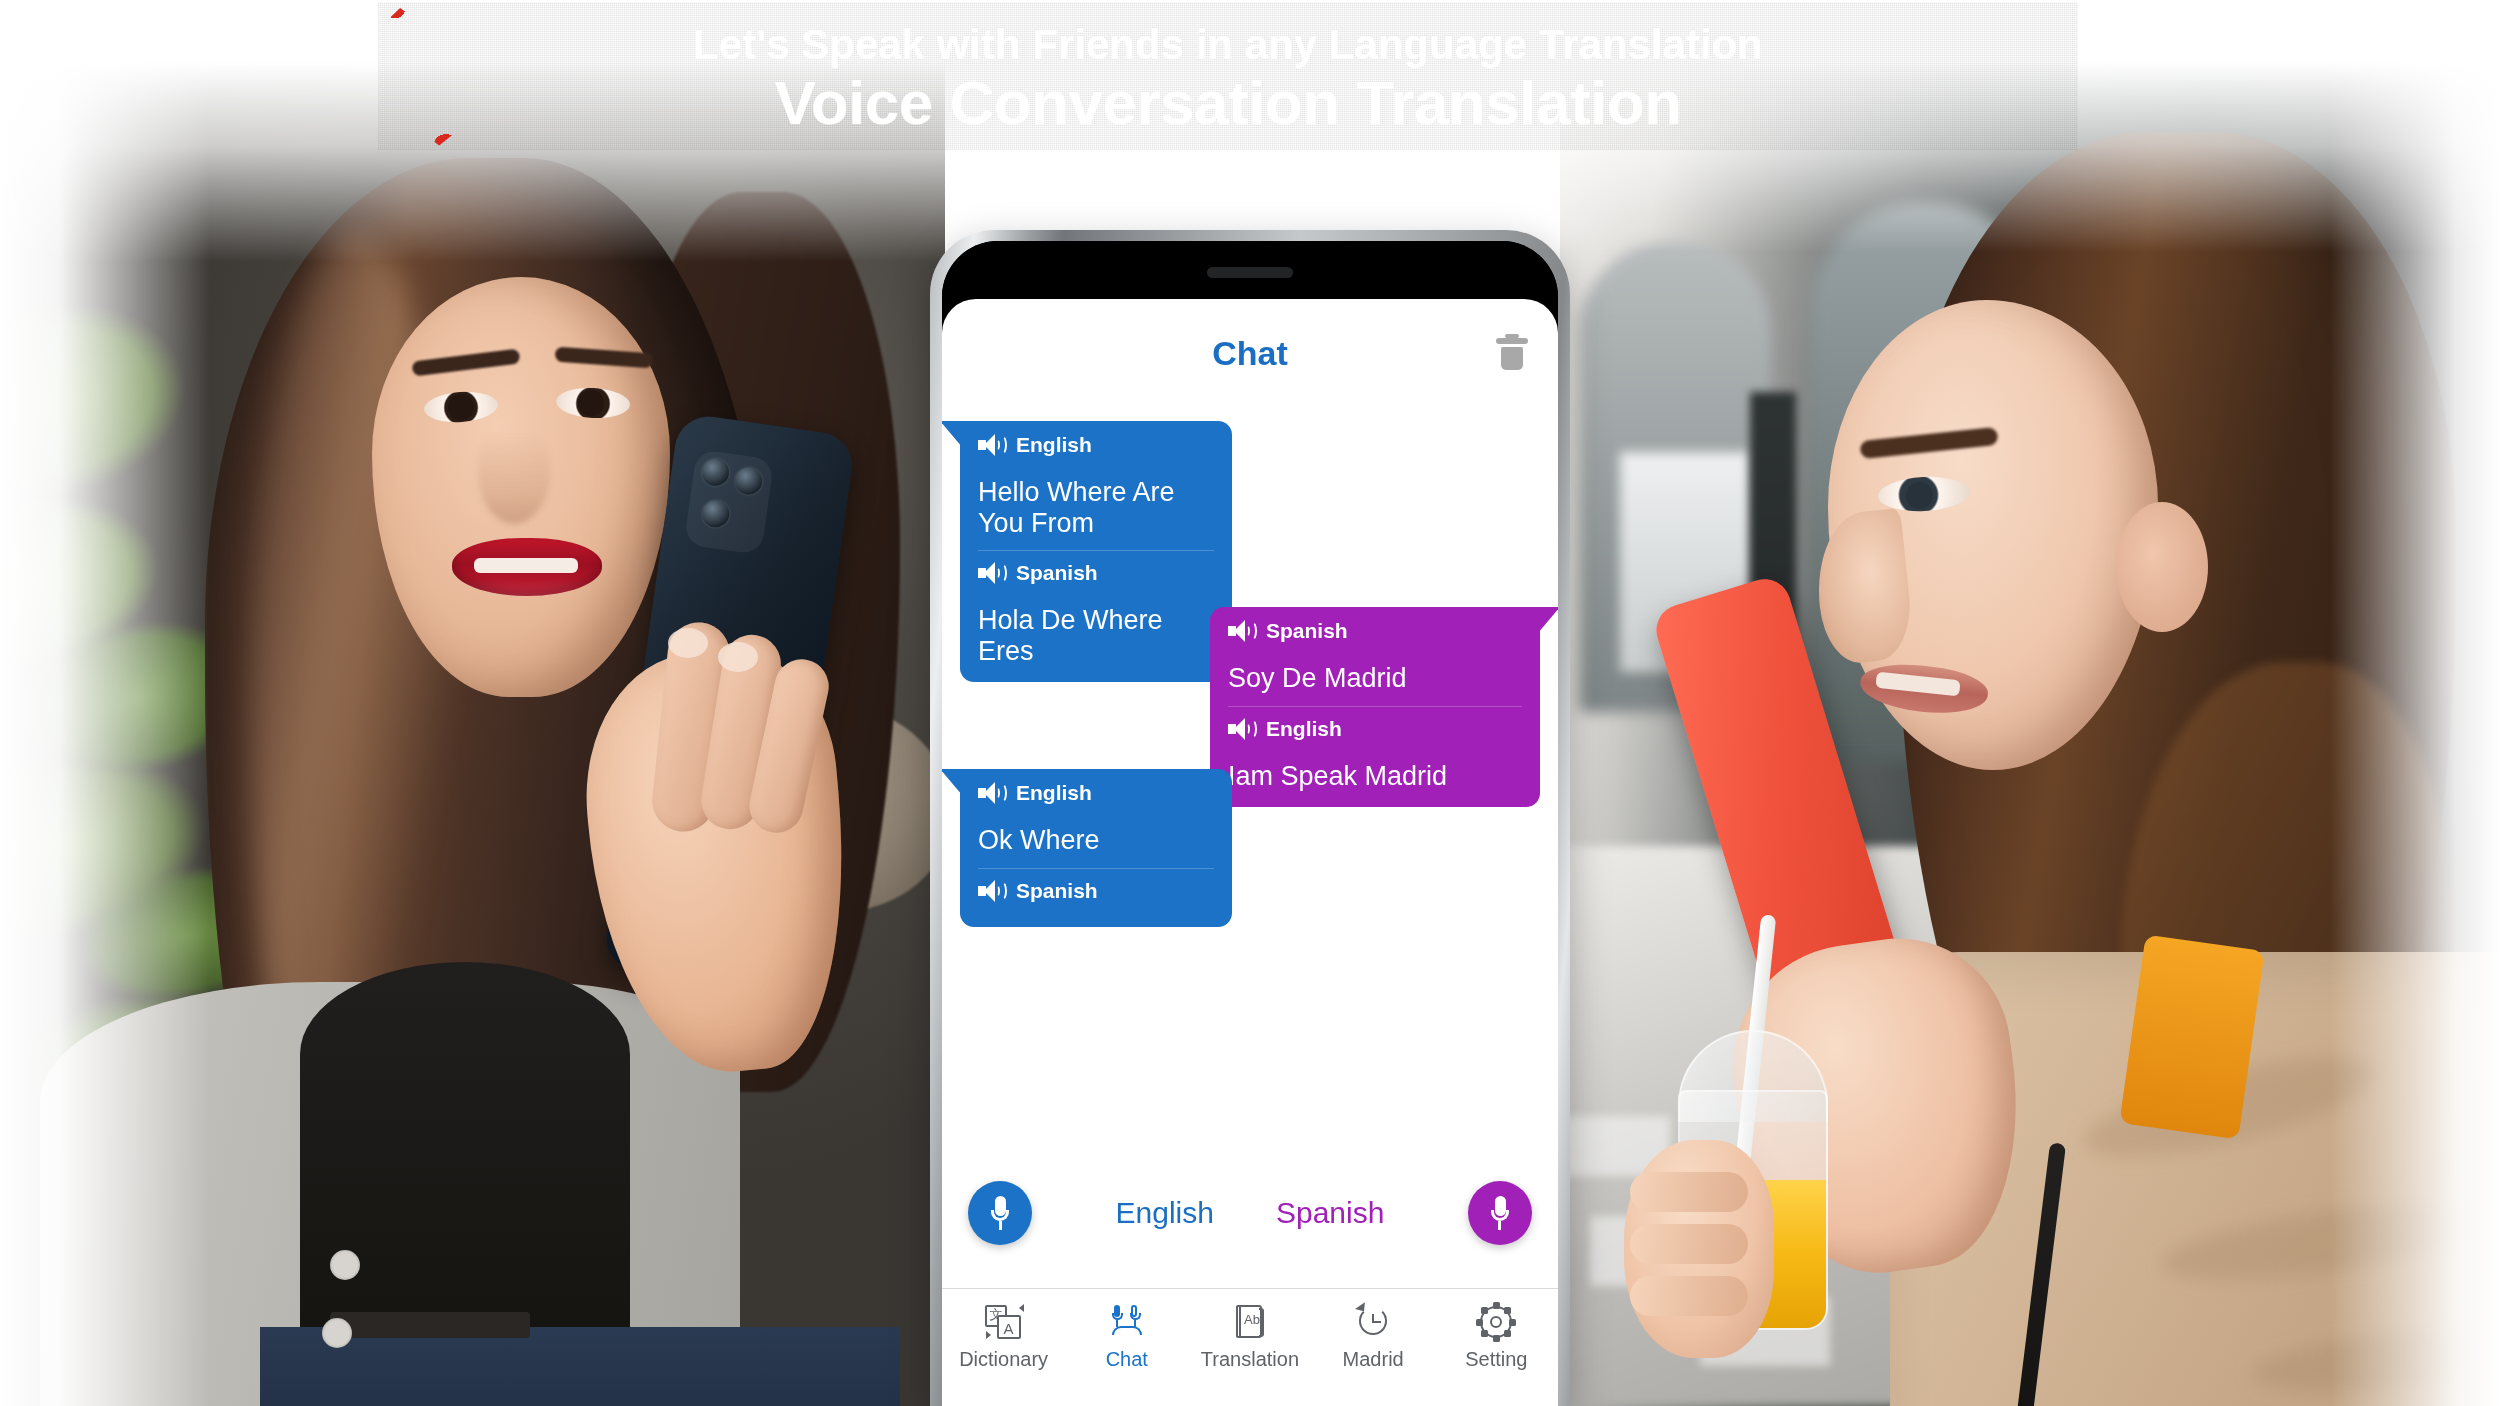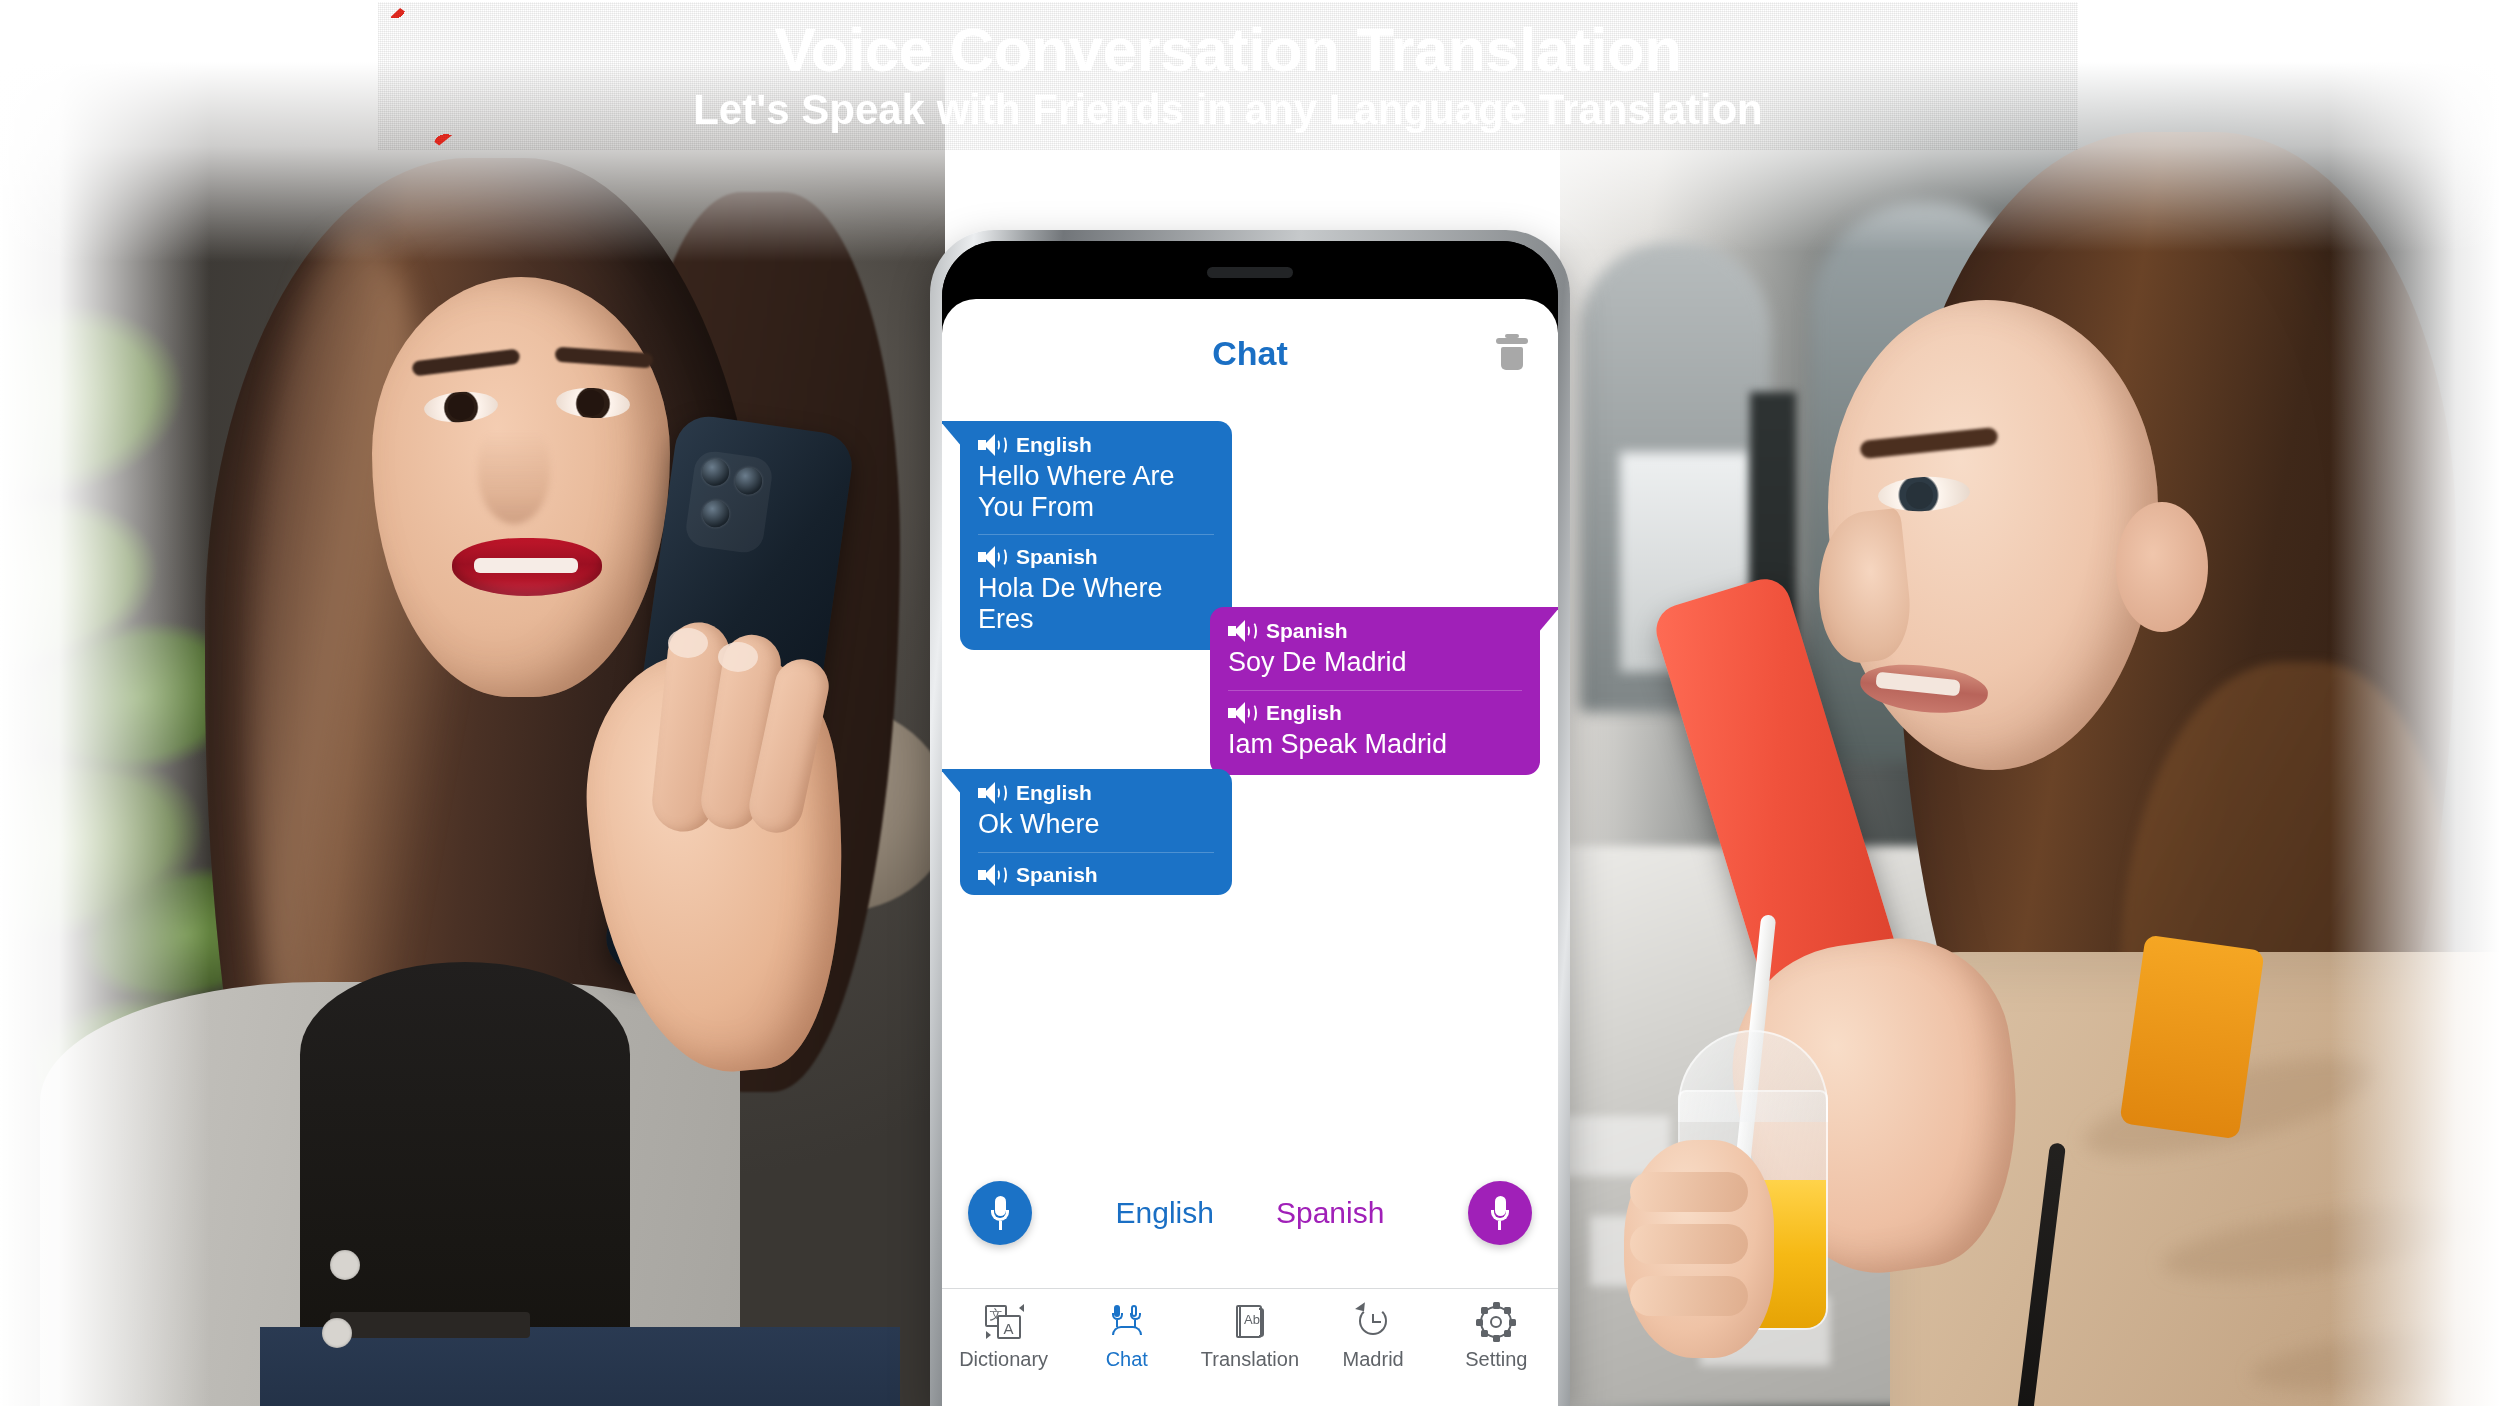--- a/index.html
+++ b/index.html
@@ -355,21 +355,21 @@
   .row-lang { display:flex; align-items:center; gap:12px; }
   .spk { width:26px; height:22px; position:relative; flex:0 0 auto; }
   .spk .body { position:absolute; left:0; top:6px; width:8px; height:10px; background:#fff; }
   .spk .cone { position:absolute; left:6px; top:0; width:0; height:0;
     border-top:11px solid transparent; border-bottom:11px solid transparent; border-right:11px solid #fff; }
   .spk .w1, .spk .w2 { position:absolute; border:2.4px solid #fff; border-radius:50%;
     border-left-color:transparent; border-top-color:transparent; border-bottom-color:transparent; }
   .spk .w1 { left:16px; top:5px;  width:6px;  height:12px; }
   .spk .w2 { left:19px; top:1px;  width:10px; height:20px; }
   .lang-label { color:#fff; font-size:21px; font-weight:bold; }
-  .msg-text { color:#fff; font-size:27px; line-height:1.13; margin-top:4px; }
+  .msg-text { color:#fff; font-size:27px; line-height:1.13; margin-top:20px; }
   .divider { height:1px; background:rgba(255,255,255,.22); margin:12px 0 10px 0; }
 
   
   #lang-bar {
     flex:0 0 auto; height:150px; position:relative;
     display:flex; align-items:center; justify-content:space-between;
     padding:0 26px;
   }
   .mic-btn { width:64px; height:64px; border-radius:50%; display:flex; align-items:center; justify-content:center;
     box-shadow:0 3px 9px rgba(0,0,0,.22); }
@@ -517,22 +517,22 @@
     <div class="pr-cupfing" style="top:1110px;"></div>
     <div class="pr-cupfing" style="top:1162px;"></div>
     <div class="pr-cupfing" style="top:1214px;"></div>
     <div class="pr-fade-r"></div>
     <div class="pr-fade-t"></div>
   </div>
 
   <div id="banner">
     <div id="banner-shape"></div>
     <div id="banner-grain"></div>
+    <div class="banner-text" id="banner-sub">Let's Speak with Friends in any Language Translation</div>
     <div class="banner-text" id="banner-title">Voice Conversation Translation</div>
-    <div class="banner-text" id="banner-sub">Let's Speak with Friends in any Language Translation</div>
   </div>
 
   <div id="phone">
     <div id="phone-frame"></div>
     <div id="phone-bezel">
       <div id="phone-notchbar">
         <div id="phone-speaker"></div>
       </div>
 
       <div id="screen">

